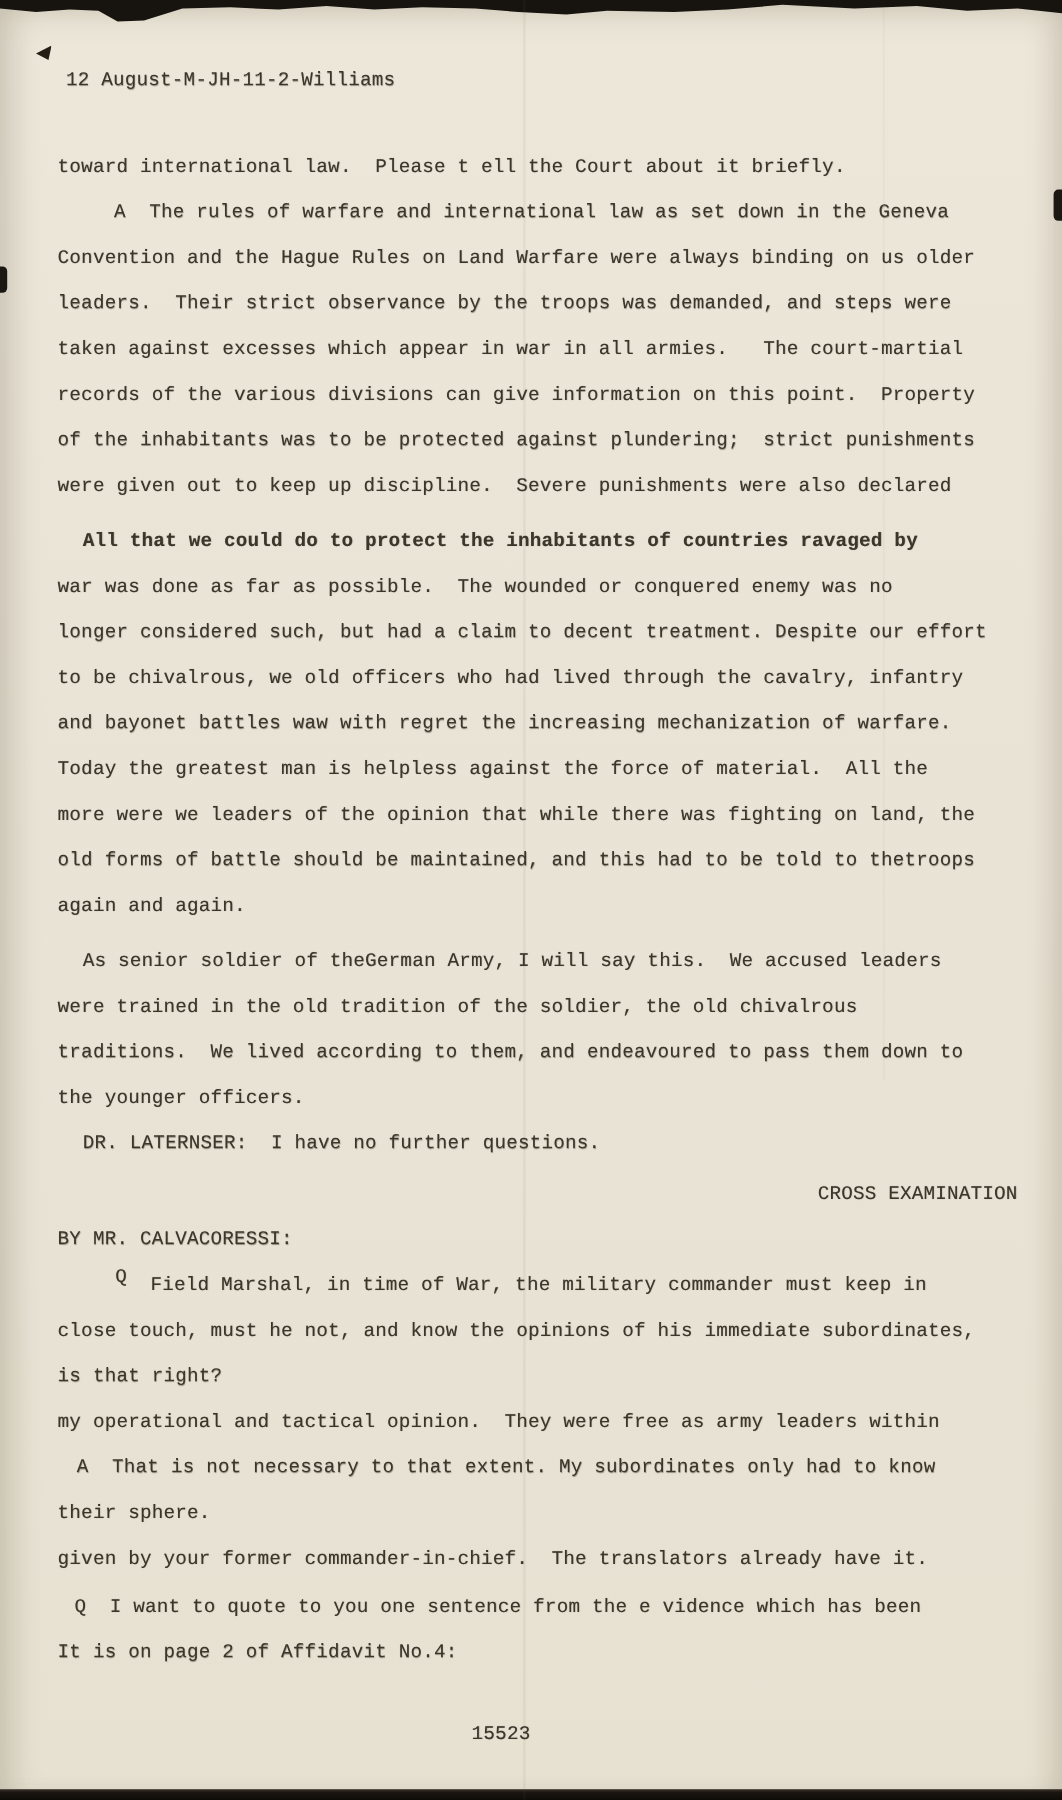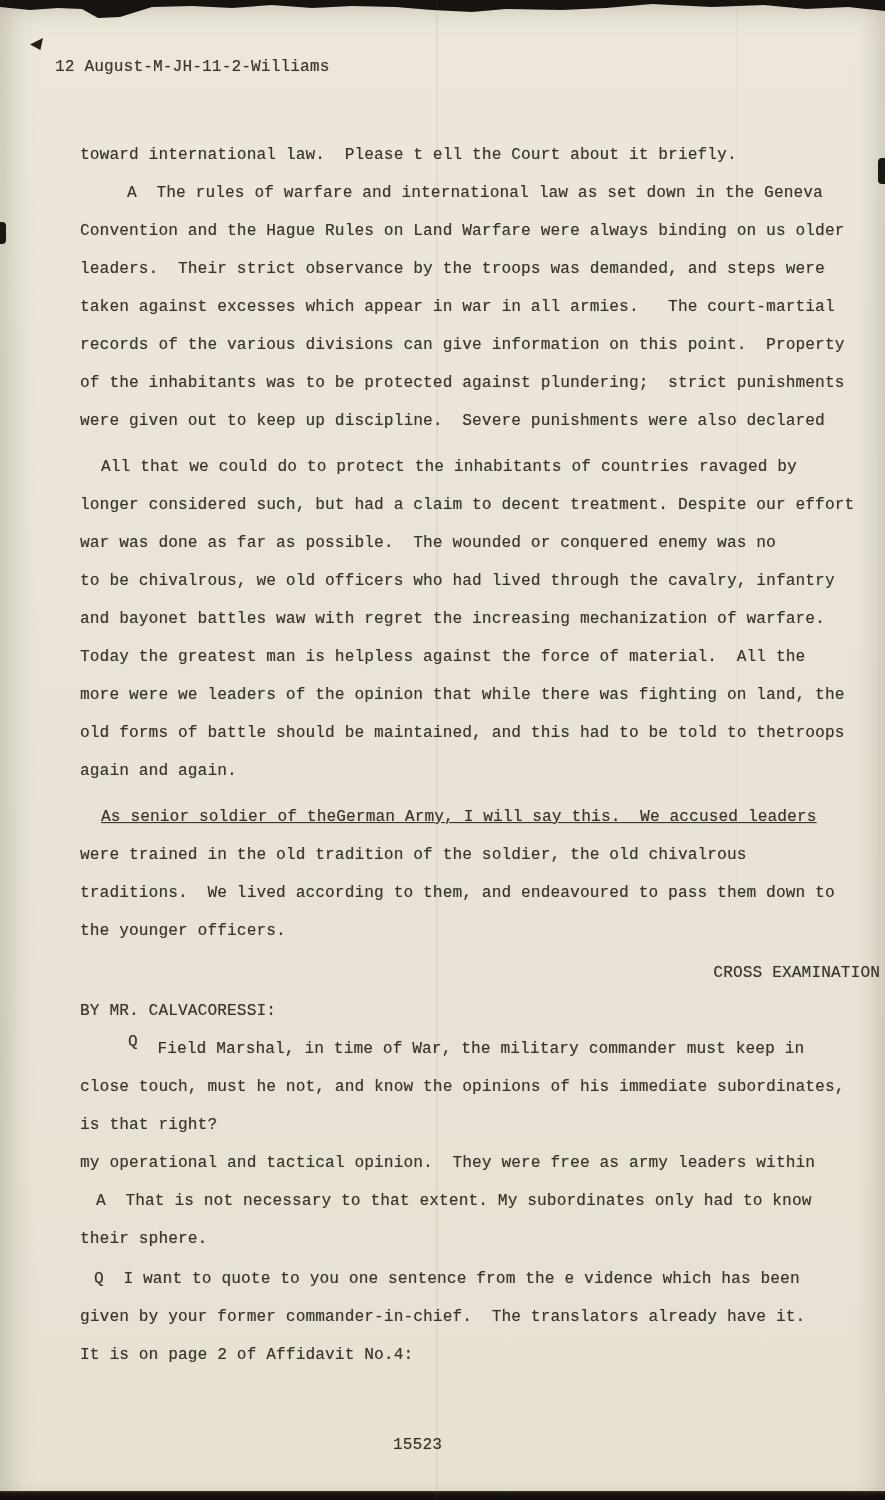--- a/index.html
+++ b/index.html
@@ -9,21 +9,21 @@
     box-shadow:inset 14px 0 22px rgba(95,85,62,.14), inset -12px 0 20px rgba(95,85,62,.12),
                inset 0 16px 24px rgba(95,85,62,.10);
     font-family:"Liberation Mono","DejaVu Sans Mono",monospace;
     color:#3b352a;
   }
   .txt{
     font-size:16px;letter-spacing:.2px;white-space:pre;
     text-shadow:.3px .3px .7px rgba(59,53,42,.5);
   }
   .header-line{position:absolute;left:55px;top:58px;}
-  .column{position:absolute;left:48px;top:136px;width:800px;margin-left:32px;}
+  .column{position:absolute;left:48px;top:120px;width:800px;}
   .line{height:38px;line-height:38px;}
   .line.center{text-align:right;padding-left:44px;}
   .sup{position:relative;top:-7px;}
   .footer-num{position:absolute;left:393px;top:1436px;}
   .edge-top{position:absolute;left:0;top:0;width:885px;height:22px;pointer-events:none;}
   .edge-bottom{position:absolute;left:0;bottom:0;width:885px;height:9px;
     background:linear-gradient(0deg,#0f0c08 0%,#1a1510 70%,#3a332a 100%);}
   .mark-arrow{position:absolute;left:30px;top:38px;width:13px;height:12px;background:#241e15;
     clip-path:polygon(0% 55%,100% 0%,80% 100%);}
   .notch-left{position:absolute;left:0;top:222px;width:6px;height:22px;background:#1b1712;border-radius:0 4px 4px 0;}
@@ -51,40 +51,41 @@
 
   <div class="column">
       <div class="line txt"><span>toward international law.  Please t ell the Court about it briefly.</span></div>
       <div class="line txt" style="padding-left: 47px;"><span>A  The rules of warfare and international law as set down in the Geneva</span></div>
       <div class="line txt"><span>Convention and the Hague Rules on Land Warfare were always binding on us older</span></div>
       <div class="line txt"><span>leaders.  Their strict observance by the troops was demanded, and steps were</span></div>
       <div class="line txt"><span>taken against excesses which appear in war in all armies.   The court-martial</span></div>
       <div class="line txt"><span>records of the various divisions can give information on this point.  Property</span></div>
       <div class="line txt"><span>of the inhabitants was to be protected against plundering;  strict punishments</span></div>
       <div class="line txt"><span>were given out to keep up discipline.  Severe punishments were also declared</span></div>
-      <div class="line txt" style="padding-left: 21px; margin-top: 8px;"><span>All that we could do to protect the inhabitants of countries ravaged by</span></div>
+      <div class="line txt" style="padding-left: 21px; margin-top: 8px; font-weight: bold;"><span>All that we could do to protect the inhabitants of countries ravaged by</span></div>
+      <div class="line txt"><span>war was done as far as possible.  The wounded or conquered enemy was no</span></div>
       <div class="line txt"><span>longer considered such, but had a claim to decent treatment. Despite our effort</span></div>
-      <div class="line txt"><span>war was done as far as possible.  The wounded or conquered enemy was no</span></div>
       <div class="line txt"><span>to be chivalrous, we old officers who had lived through the cavalry, infantry</span></div>
       <div class="line txt"><span>and bayonet battles waw with regret the increasing mechanization of warfare.</span></div>
       <div class="line txt"><span>Today the greatest man is helpless against the force of material.  All the</span></div>
       <div class="line txt"><span>more were we leaders of the opinion that while there was fighting on land, the</span></div>
       <div class="line txt"><span>old forms of battle should be maintained, and this had to be told to thetroops</span></div>
       <div class="line txt"><span>again and again.</span></div>
-      <div class="line txt" style="padding-left: 21px; margin-top: 8px; text-decoration: underline;"><span>As senior soldier of theGerman Army, I will say this.  We accused leaders</span></div>
+      <div class="line txt" style="padding-left: 21px; margin-top: 8px;"><span>As senior soldier of theGerman Army, I will say this.  We accused leaders</span></div>
       <div class="line txt"><span>were trained in the old tradition of the soldier, the old chivalrous</span></div>
       <div class="line txt"><span>traditions.  We lived according to them, and endeavoured to pass them down to</span></div>
       <div class="line txt"><span>the younger officers.</span></div>
+      <div class="line txt" style="padding-left: 21px;"><span>DR. LATERNSER:  I have no further questions.</span></div>
       <div class="line txt center" style="margin-top: 4px;"><span>CROSS EXAMINATION</span></div>
       <div class="line txt"><span>BY MR. CALVACORESSI:</span></div>
       <div class="line txt" style="padding-left: 48px;"><span class="sup">Q</span><span>  Field Marshal, in time of War, the military commander must keep in</span></div>
       <div class="line txt"><span>close touch, must he not, and know the opinions of his immediate subordinates,</span></div>
       <div class="line txt"><span>is that right?</span></div>
       <div class="line txt"><span>my operational and tactical opinion.  They were free as army leaders within</span></div>
       <div class="line txt" style="padding-left: 16px;"><span>A  That is not necessary to that extent. My subordinates only had to know</span></div>
       <div class="line txt"><span>their sphere.</span></div>
+      <div class="line txt"><span>given by your former commander-in-chief.  The translators already have it.</span></div>
       <div class="line txt" style="padding-left: 14px; margin-top: 2px;"><span>Q  I want to quote to you one sentence from the e vidence which has been</span></div>
-      <div class="line txt"><span>given by your former commander-in-chief.  The translators already have it.</span></div>
       <div class="line txt"><span>It is on page 2 of Affidavit No.4:</span></div>
     </div>
 
   <div class="txt footer-num">15523</div>
 </div>
 
 </body></html>

